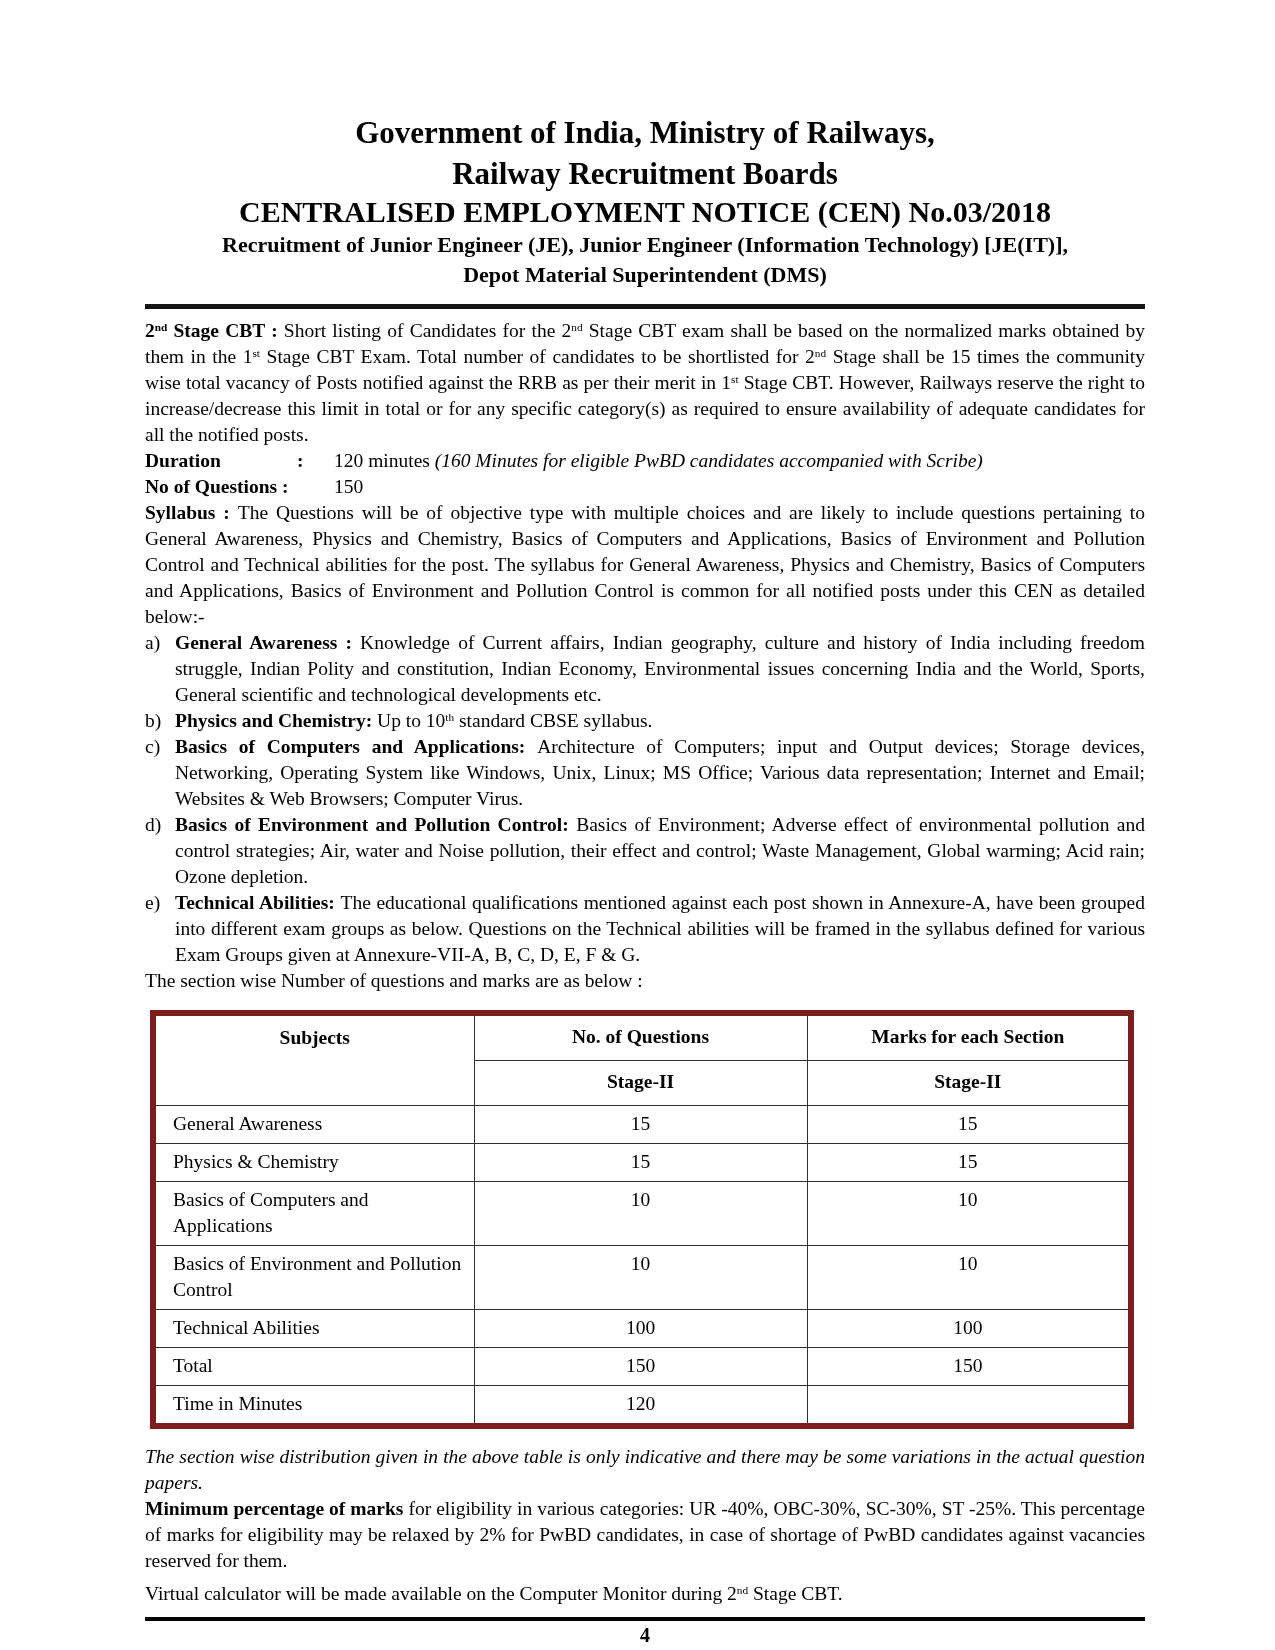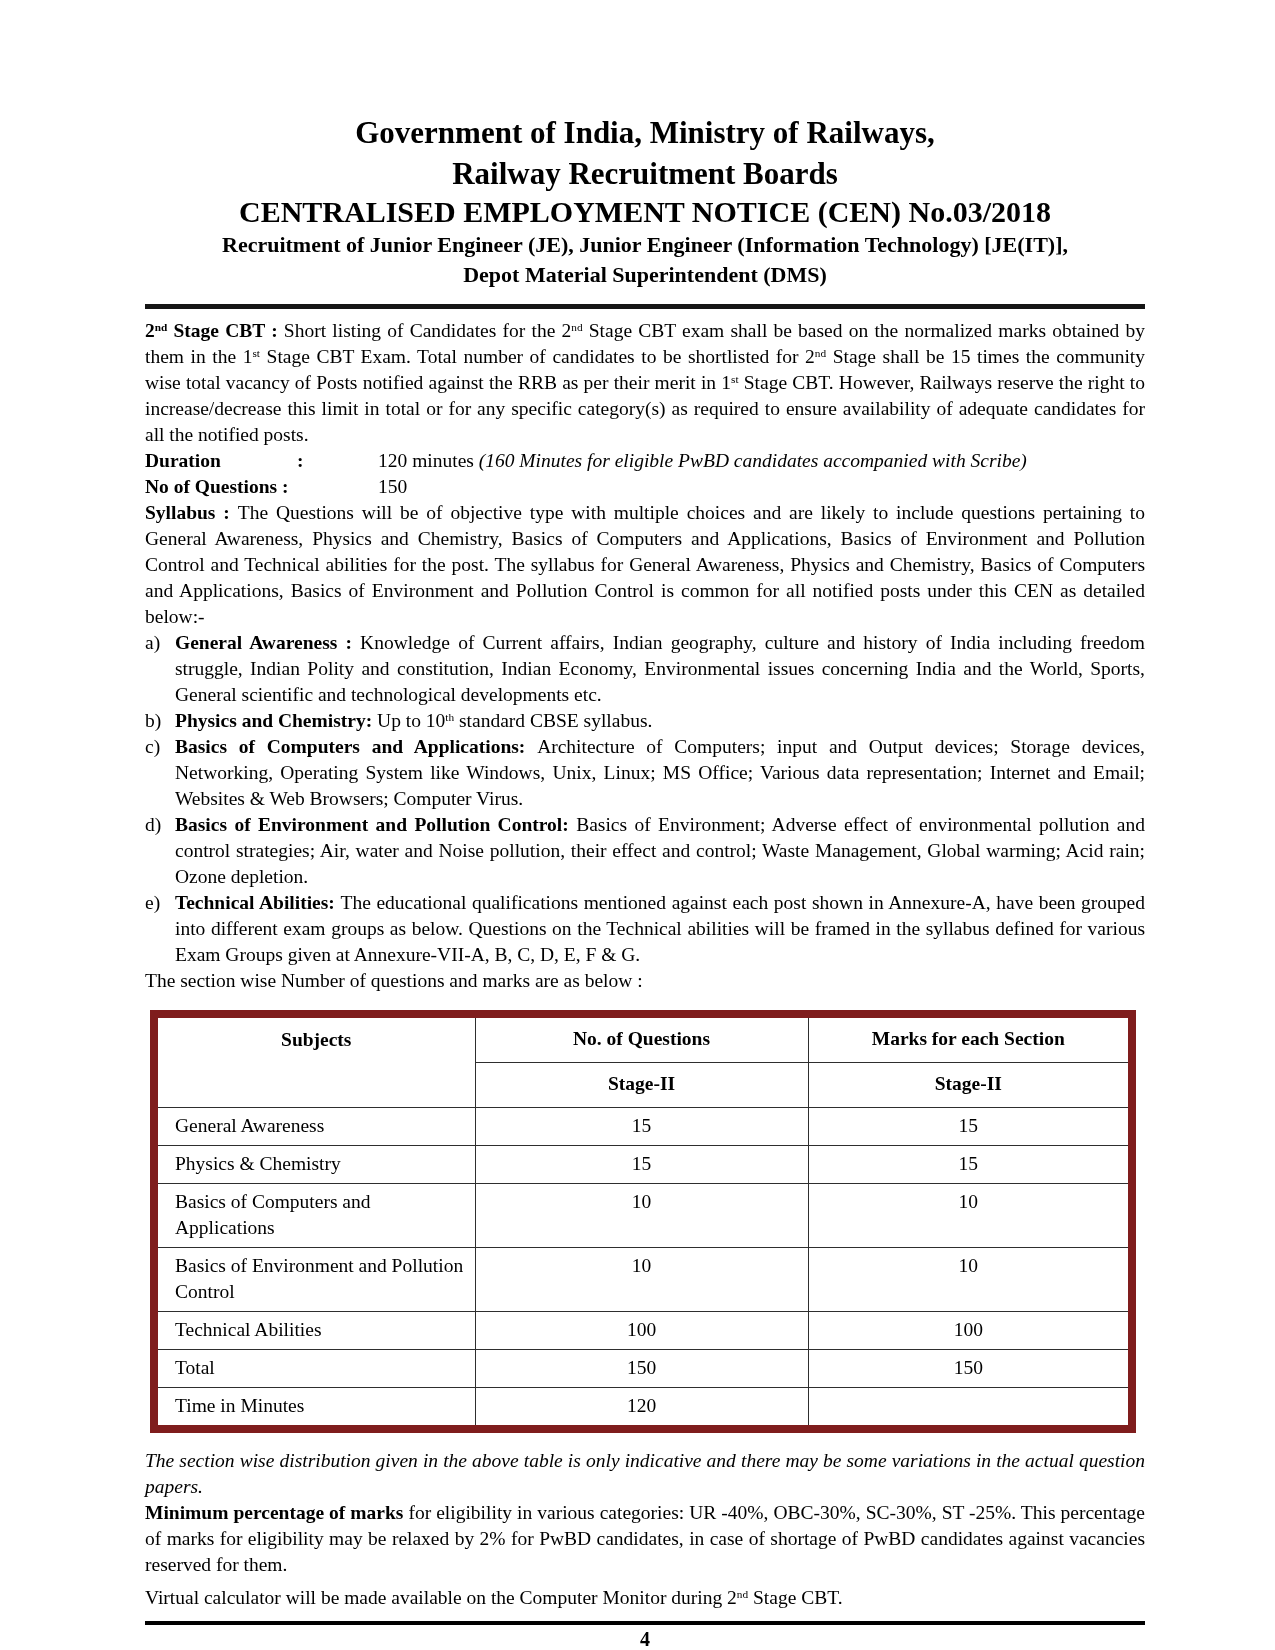--- a/index.html
+++ b/index.html
@@ -20,32 +20,32 @@
   .h3 { font-size:22px;  line-height:30px; font-weight:bold; text-align:center; }
   .rule-thick { border:none; border-top:5px solid #151515; margin:14px 0 9px 0; }
   .para { margin:0; text-align:justify; }
   sup { font-size:0.58em; line-height:0; vertical-align:baseline; position:relative; top:-0.55em; }
   b { font-weight:bold; }
   i { font-style:italic; }
 
   .kv { display:flex; }
   .kv-label { font-weight:bold; width:152px; flex:none; }
   .kv-colon { font-weight:bold; width:37px; flex:none; }
-  .kv-value { flex:1;margin-left:44px; }
+  .kv-value { flex:1; }
 
   .li { display:flex; }
   .li-marker { width:30px; flex:none; }
   .li-body { flex:1; text-align:justify; }
 
   table.marks {
     border-collapse:collapse;
     table-layout:fixed;
     width:978px;
     margin:16px 0 15px 5px;
-    border:8px solid #7f1d1d;
+    border:6px solid #7f1d1d;
   }
   table.marks th, table.marks td {
     border:1.5px solid #2e2e2e;
     vertical-align:top;
     font-size:19.5px;
     line-height:26px;
   }
   table.marks th { font-weight:bold; text-align:center; padding:8px 8px 10px 8px; }
   table.marks th.subjects-cell { vertical-align:top; padding-top:9px; }
   table.marks td { padding:5px 8px 6px 8px; }

